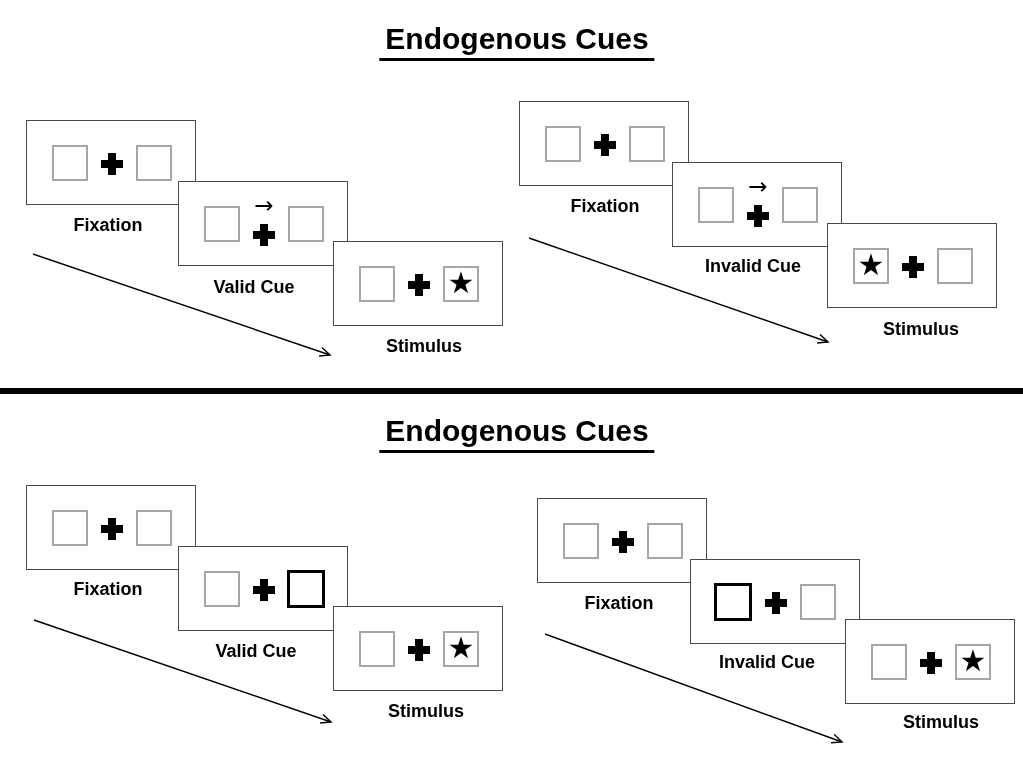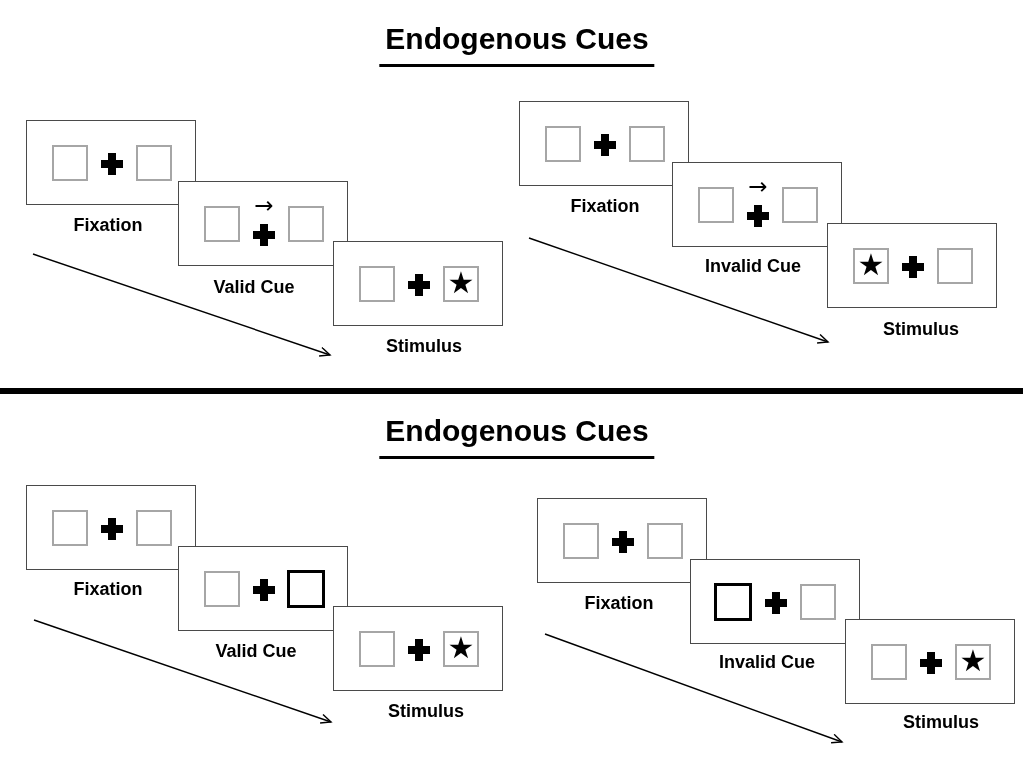--- a/index.html
+++ b/index.html
@@ -9,21 +9,21 @@
   #canvas{
     position:relative; width:1023px; height:767px; overflow:hidden;
     background:var(--background);
     font-family:"Liberation Sans", sans-serif; color:var(--ink);
   }
   #arrows{position:absolute; left:0; top:0; width:1023px; height:767px; z-index:0; pointer-events:none;}
   .tline{stroke:var(--ink); stroke-width:1.4; fill:none;}
   .title{
     position:absolute; left:517px; transform:translateX(-50%);
     margin:0; font-size:30px; font-weight:700; white-space:nowrap;
-    border-bottom:3px solid var(--ink); padding:0 6px 8px; z-index:4;
+    border-bottom:3px solid var(--ink); padding:0 6px 2px; z-index:4;
   }
   .divider{position:absolute; left:0; top:388px; width:1023px; height:6px; background:var(--ink); z-index:4;}
   .panel{
     position:absolute; width:170px; height:85px; box-sizing:border-box;
     background:var(--background); border:1px solid var(--panel-border);
   }
   .z1{z-index:1}.z2{z-index:2}.z3{z-index:3}
   .sq{
     position:absolute; width:36px; height:36px; box-sizing:border-box;
     border:2px solid var(--square-border); background:var(--background);

